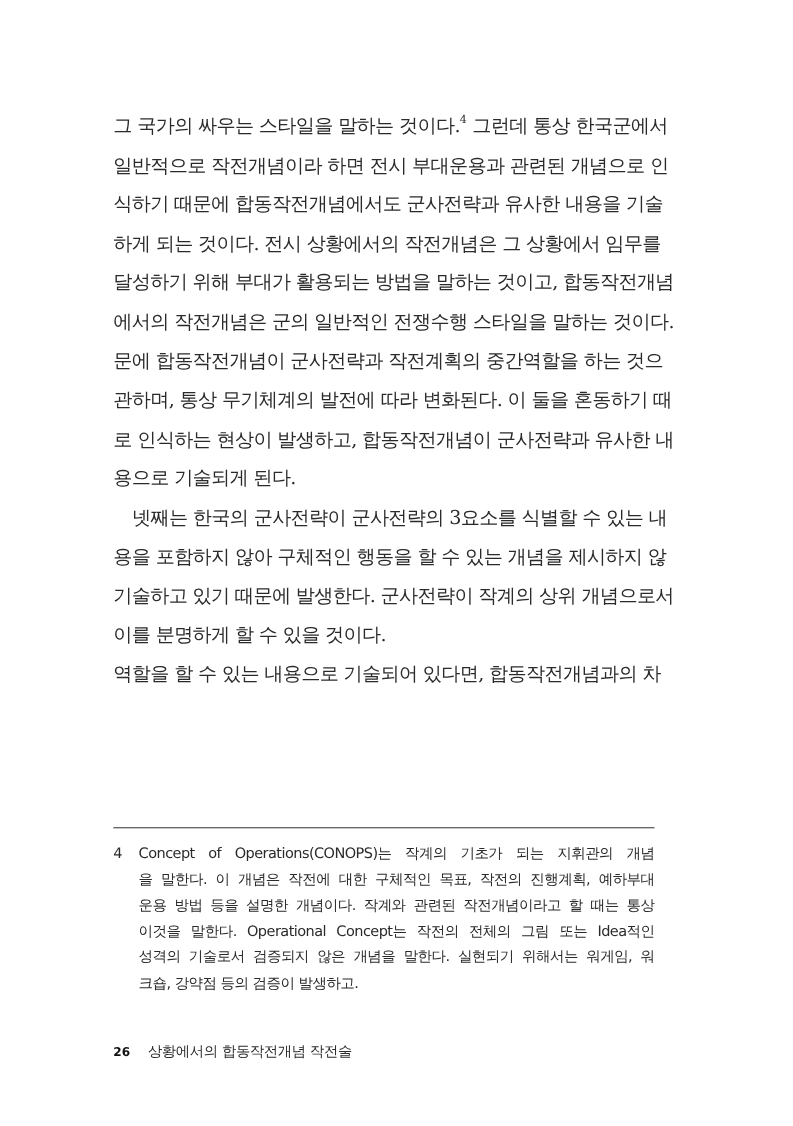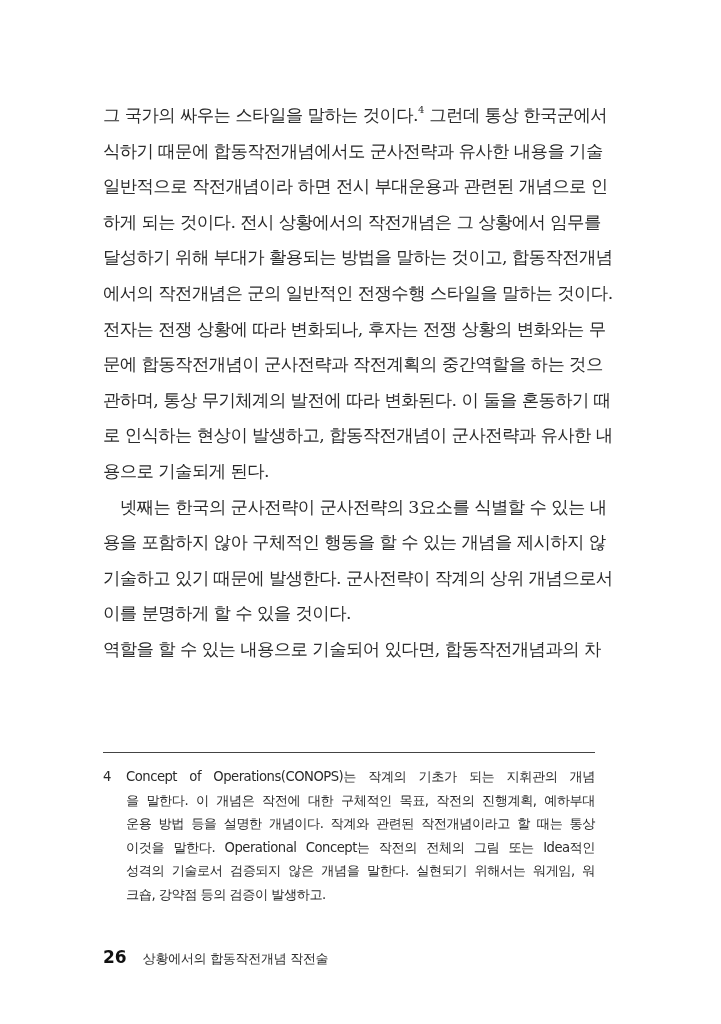--- a/index.html
+++ b/index.html
@@ -23,37 +23,36 @@
     }
     .fn-num { position: absolute; left: 0; top: 0; width: 20px; }
     .fn-body { margin-left: 23px; }
     .fn-line { display: block; white-space: nowrap; text-align: justify; text-align-last: justify; height: 23.6px; }
     .fn-line.last { text-align-last: left; }
     .folio {
       position: absolute; left: 103px; top: 947px;
       font-family: "DejaVu Sans", "Liberation Sans", sans-serif;
       font-size: 13px; color: #2a2a2a; white-space: nowrap;
     }
-    .folio-num { font-weight: bold; font-size: 17px; margin-right: 12px; color: #111; }
+    .folio-num { font-weight: bold; font-size: 11px; margin-right: 12px; color: #111; }
     .folio-title { letter-spacing: -0.3px; }
   </style>
 </head>
 <body>
 
 <div class="page">
 
   <div class="body-text">
     <div>
       <span class="line"><span>그 국가의 싸우는 스타일을 말하는 것이다.</span><sup>4</sup><span> 그런데 통상 한국군에서</span></span>
+      <span class="line">일반적으로 작전개념이라 하면 전시 부대운용과 관련된 개념으로 인</span>
       <span class="line">식하기 때문에 합동작전개념에서도 군사전략과 유사한 내용을 기술</span>
-      <span class="line">일반적으로 작전개념이라 하면 전시 부대운용과 관련된 개념으로 인</span>
       <span class="line">하게 되는 것이다. 전시 상황에서의 작전개념은 그 상황에서 임무를</span>
       <span class="line">달성하기 위해 부대가 활용되는 방법을 말하는 것이고, 합동작전개념</span>
       <span class="line">에서의 작전개념은 군의 일반적인 전쟁수행 스타일을 말하는 것이다.</span>
-      <span class="line">전자는 전쟁 상황에 따라 변화되나, 후자는 전쟁 상황의 변화와는 무</span>
       <span class="line">문에 합동작전개념이 군사전략과 작전계획의 중간역할을 하는 것으</span>
       <span class="line">관하며, 통상 무기체계의 발전에 따라 변화된다. 이 둘을 혼동하기 때</span>
       <span class="line">로 인식하는 현상이 발생하고, 합동작전개념이 군사전략과 유사한 내</span>
       <span class="line last">용으로 기술되게 된다.</span>
     </div>
     <div>
       <span class="line indent">넷째는 한국의 군사전략이 군사전략의 3요소를 식별할 수 있는 내</span>
       <span class="line">용을 포함하지 않아 구체적인 행동을 할 수 있는 개념을 제시하지 않</span>
       <span class="line">기술하고 있기 때문에 발생한다. 군사전략이 작계의 상위 개념으로서</span>
       <span class="line last">이를 분명하게 할 수 있을 것이다.</span>

